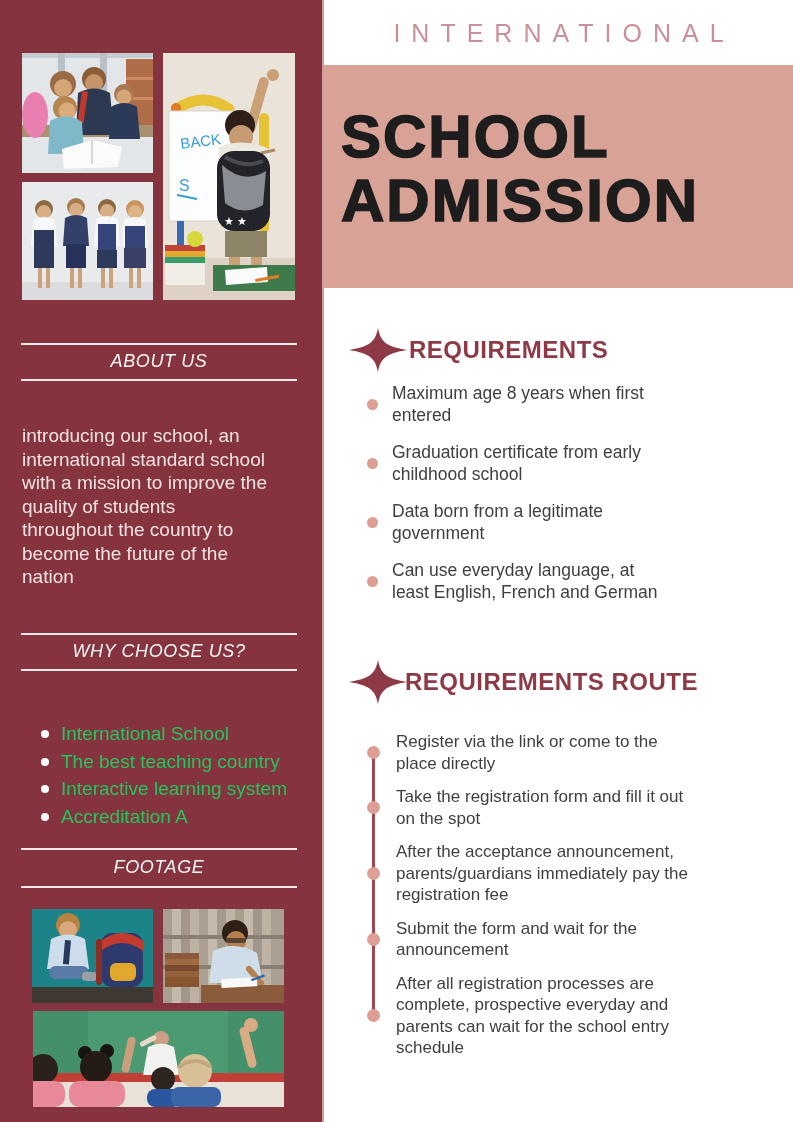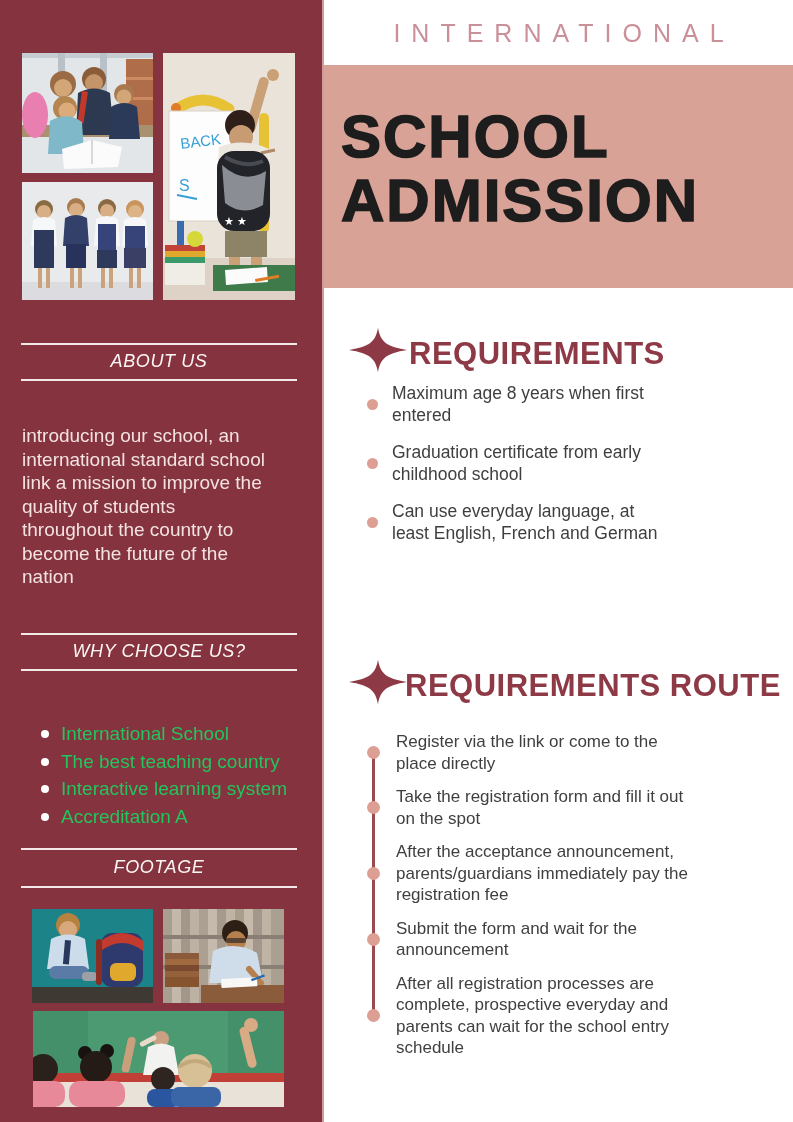--- a/index.html
+++ b/index.html
@@ -36,21 +36,21 @@
   
   .kicker{position:absolute;left:324px;top:19px;width:469px;text-align:center;
           font-size:25px;font-weight:normal;letter-spacing:11px;text-indent:11px;color:#ca9099;}
   .banner{position:absolute;left:324px;top:65px;width:469px;height:223px;background:#d9a296;}
   .title{position:absolute;left:341px;top:105px;font-size:60px;line-height:64px;
          font-weight:bold;color:#1d1d1d;letter-spacing:2px;-webkit-text-stroke:1.6px #1d1d1d;}
 
   .sparkle{position:absolute;width:58px;height:46px;}
   .sparkle-req{left:349px;top:327px;}
   .sparkle-route{left:349px;top:659px;}
-  .sec-title{position:absolute;color:#8e3a46;font-size:31px;font-weight:bold;letter-spacing:.5px;}
+  .sec-title{position:absolute;color:#8e3a46;font-size:24px;font-weight:bold;letter-spacing:.5px;}
   .sec-title-req{left:409px;top:336px;}
   .sec-title-route{left:405px;top:668px;}
 
   .req-list{position:absolute;left:360px;top:383px;width:320px;}
   .req-item{position:relative;padding-left:32px;margin-bottom:16px;}
   .req-item .dot{position:absolute;left:7px;top:calc(50% - 5.5px);width:11px;height:11px;
                  border-radius:50%;background:#dd9f93;}
   .req-item .txt{display:block;max-width:272px;font-size:17.5px;line-height:21.5px;color:#3f3f3f;}
 
   .route-list{position:absolute;left:360px;top:731px;width:340px;}
@@ -160,21 +160,21 @@
         <rect x="2" y="204" width="40" height="6" fill="#3a9a6a"></rect>
         <rect x="2" y="210" width="40" height="22" fill="#f0ede6"></rect>
         <circle cx="32" cy="186" r="8" fill="#d6d83a"></circle>
         <rect x="50" y="212" width="82" height="26" fill="#3f7a4a"></rect>
         <rect x="62" y="217" width="42" height="15" fill="#fbfbfb" transform="rotate(-4 62 217)"></rect>
         <rect x="92" y="226" width="24" height="3" fill="#e07b28" transform="rotate(-10 92 226)"></rect>
       </svg>
     </div>
 
     <div class="side-head head-about">ABOUT US</div>
-    <p class="about-body">introducing our school, an international standard school link a mission to improve the quality of students throughout the country to become the future of the nation</p>
+    <p class="about-body">introducing our school, an international standard school with a mission to improve the quality of students throughout the country to become the future of the nation</p>
 
     <div class="side-head head-why">WHY CHOOSE US?</div>
     <ul class="why-list">
       <li><span class="wdot"></span><span>International School</span></li>
       <li><span class="wdot"></span><span>The best teaching country</span></li>
       <li><span class="wdot"></span><span>Interactive learning system</span></li>
       <li><span class="wdot"></span><span>Accreditation A</span></li>
     </ul>
 
     <div class="side-head head-footage">FOOTAGE</div>
@@ -278,20 +278,24 @@
     <div class="req-item">
       <span class="dot"></span>
       <span class="txt">Maximum age 8 years when first entered</span>
     </div>
     <div class="req-item">
       <span class="dot"></span>
       <span class="txt">Graduation certificate from early childhood school</span>
     </div>
     <div class="req-item">
       <span class="dot"></span>
+      <span class="txt">Data born from a legitimate government</span>
+    </div>
+    <div class="req-item">
+      <span class="dot"></span>
       <span class="txt">Can use everyday language, at least English, French and German</span>
     </div>
   </div>
 
   <svg class="sparkle sparkle-route" viewBox="0 0 60 46">
     <path d="M30 0 C32.5 14 38 19.5 60 23 C38 26.5 32.5 32 30 46 C27.5 32 22 26.5 0 23 C22 19.5 27.5 14 30 0 Z" fill="#8e3a46"></path>
   </svg>
   <div class="sec-title sec-title-route">REQUIREMENTS ROUTE</div>
 
   <div class="route-list">

